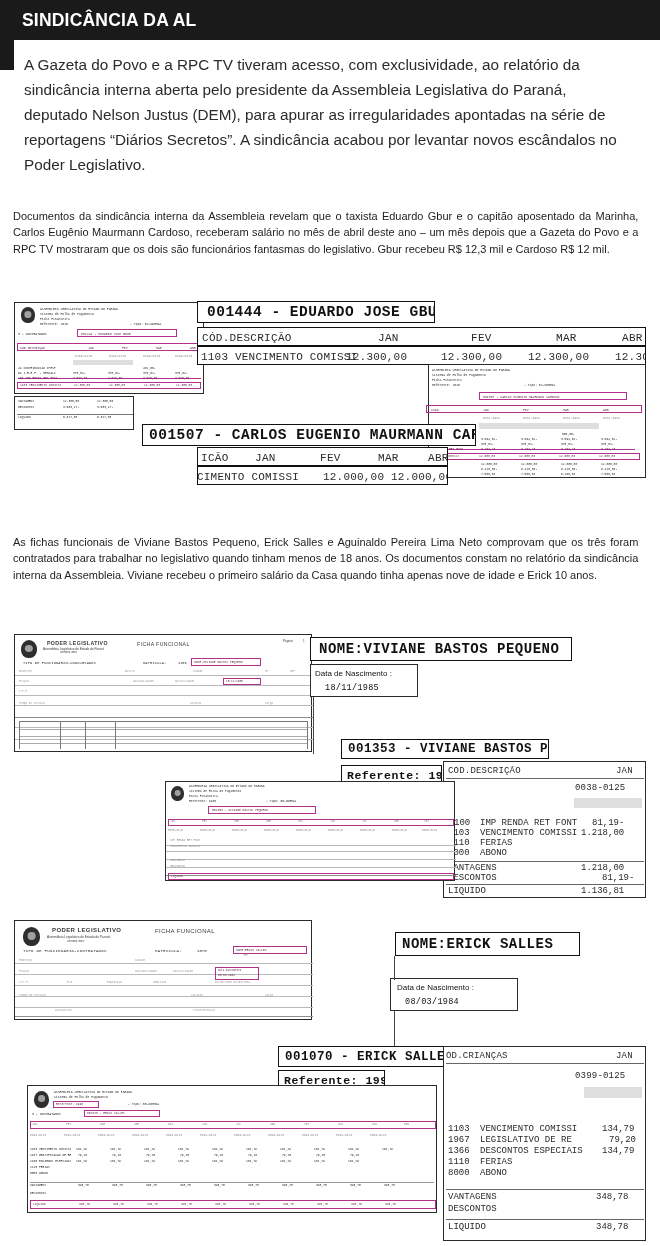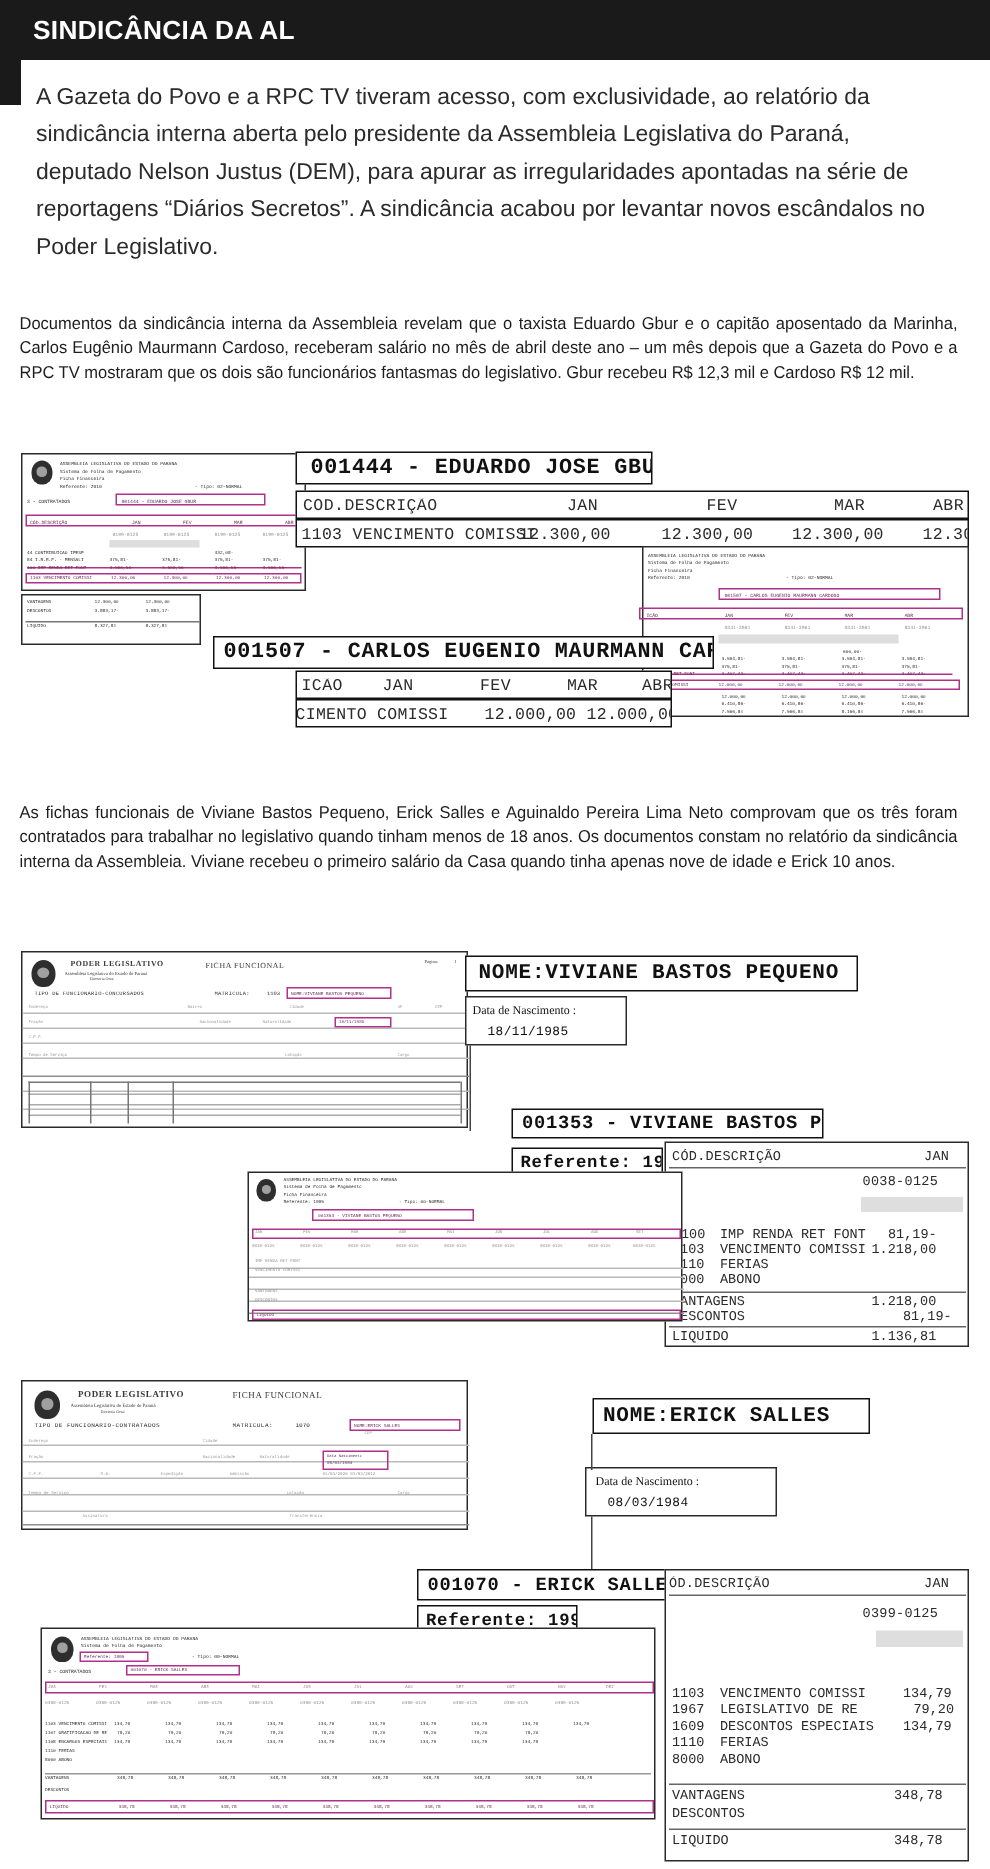--- a/index.html
+++ b/index.html
@@ -73,21 +73,21 @@
     position:absolute;border-radius:50% 50% 45% 45%;
     background:#2e2e2e;
   }
   .seal:after{
     content:"";position:absolute;left:50%;top:26%;width:52%;height:40%;
     transform:translateX(-50%);background:#fff;border-radius:50%;opacity:.55;
   }
   .hline{position:absolute;background:#111;height:1px;}
   .vline{position:absolute;background:#111;width:1px;}
   .smalltxt{
-    position:absolute;font-family:Liberation Serif, serif;color:#3a3a3a;
+    position:absolute;font-family:Liberation Sans, sans-serif;color:#3a3a3a;
     white-space:nowrap;overflow:hidden;text-align:right;
   }
   .monotxt{
     position:absolute;font-family:"Liberation Mono", monospace;color:#2a2a2a;
     white-space:nowrap;overflow:hidden;
   }
   .dim{color:#8f8f8f;}
   .tiny{font-size:2.6px;letter-spacing:0;}
 </style>
 </head>
@@ -483,35 +483,35 @@
       <div class="monotxt" style="left:14px;top:18px;font-size:8.5px;color:#111;letter-spacing:.3px;">08/03/1984</div>
     </div>
     <div class="vline" style="left:394px;top:956px;height:24px;background:#444;"></div>
     <div class="vline" style="left:394px;top:1011px;height:36px;background:#444;"></div>
 
     <div class="callout" style="left:278px;top:1046px;width:197px;height:21px;font-size:12.5px;padding-left:6px;">001070 - ERICK SALLES</div>
 
     <div class="callout" style="left:278px;top:1070px;width:107px;height:21px;font-size:11.5px;padding-left:5px;">Referente: 1995</div>
 
     <div class="doc" style="left:443px;top:1046px;width:203px;height:195px;border-width:1.3px;">
-      <div class="monotxt" style="left:2px;top:4px;font-size:9px;letter-spacing:.2px;">ÓD.DESCRIÇÃO</div>
+      <div class="monotxt" style="left:2px;top:4px;font-size:9px;letter-spacing:.2px;">ÓD.CRIANÇAS</div>
       <div class="monotxt" style="left:172px;top:4px;font-size:9px;letter-spacing:.2px;">JAN</div>
       <div class="hline" style="left:2px;top:16px;width:198px;background:#666;"></div>
       <div class="monotxt" style="left:131px;top:24px;font-size:9px;letter-spacing:.2px;">0399-0125</div>
       <div class="gray-band" style="left:140px;top:40px;width:58px;height:11px;"></div>
 
       <div class="monotxt" style="left:4px;top:77px;font-size:9px;">1103</div>
       <div class="monotxt" style="left:36px;top:77px;font-size:9px;">VENCIMENTO COMISSI</div>
       <div class="monotxt" style="left:158px;top:77px;font-size:9px;">134,79</div>
 
       <div class="monotxt" style="left:4px;top:88px;font-size:9px;">1967</div>
       <div class="monotxt" style="left:36px;top:88px;font-size:9px;">LEGISLATIVO DE RE</div>
       <div class="monotxt" style="left:165px;top:88px;font-size:9px;">79,20</div>
 
-      <div class="monotxt" style="left:4px;top:99px;font-size:9px;">1609</div>
+      <div class="monotxt" style="left:4px;top:99px;font-size:9px;">1366</div>
       <div class="monotxt" style="left:36px;top:99px;font-size:9px;">DESCONTOS ESPECIAIS</div>
       <div class="monotxt" style="left:158px;top:99px;font-size:9px;">134,79</div>
 
       <div class="monotxt" style="left:4px;top:110px;font-size:9px;">1110</div>
       <div class="monotxt" style="left:36px;top:110px;font-size:9px;">FERIAS</div>
 
       <div class="monotxt" style="left:4px;top:121px;font-size:9px;">8000</div>
       <div class="monotxt" style="left:36px;top:121px;font-size:9px;">ABONO</div>
 
       <div class="hline" style="left:2px;top:142px;width:198px;background:#666;"></div>

